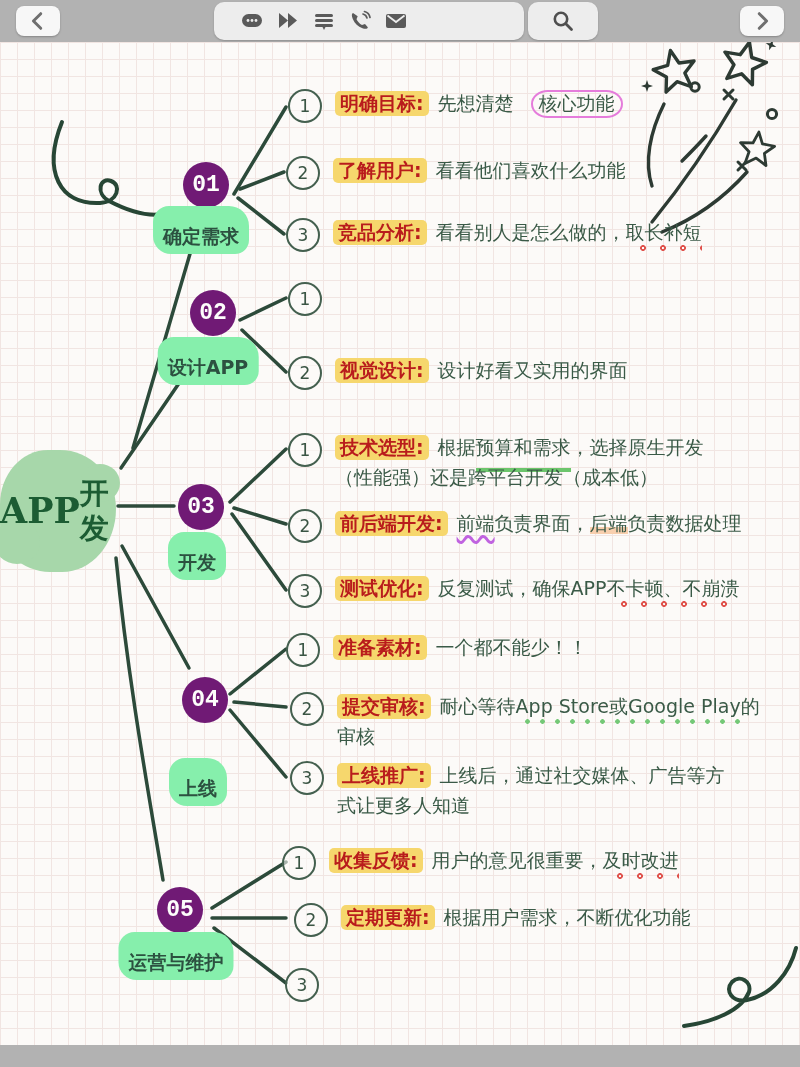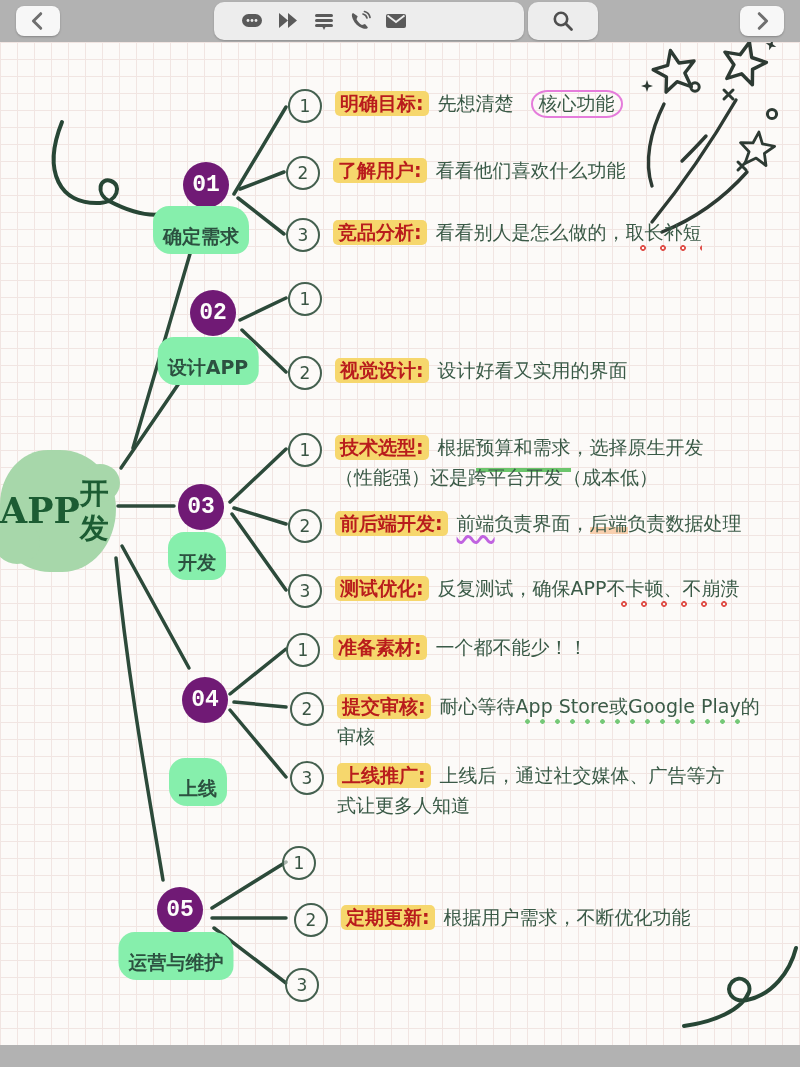--- a/index.html
+++ b/index.html
@@ -253,20 +253,23 @@
 </div>
 <div class="item" style="left:290px;top:760px;width:450px;">
   <span class="numcircle">3</span>
   <div class="itext">
     <span class="hl">上线推广:</span><span>上线后，通过社交媒体、广告等方式让更多人知道</span>
   </div>
 </div>
 
 <div class="item" style="left:282px;top:845px;width:480px;">
   <span class="numcircle">1</span>
+  <div class="itext">
+    <span class="hl">收集反馈:</span><span>用户的意见很重要，</span><span class="em-red">及时改进</span>
+  </div>
 </div>
 <div class="item" style="left:294px;top:902px;width:480px;">
   <span class="numcircle">2</span>
   <div class="itext">
     <span class="hl">定期更新:</span><span>根据用户需求，不断优化功能</span>
   </div>
 </div>
 <div class="item" style="left:285px;top:967px;width:480px;">
   <span class="numcircle">3</span>
 </div>

